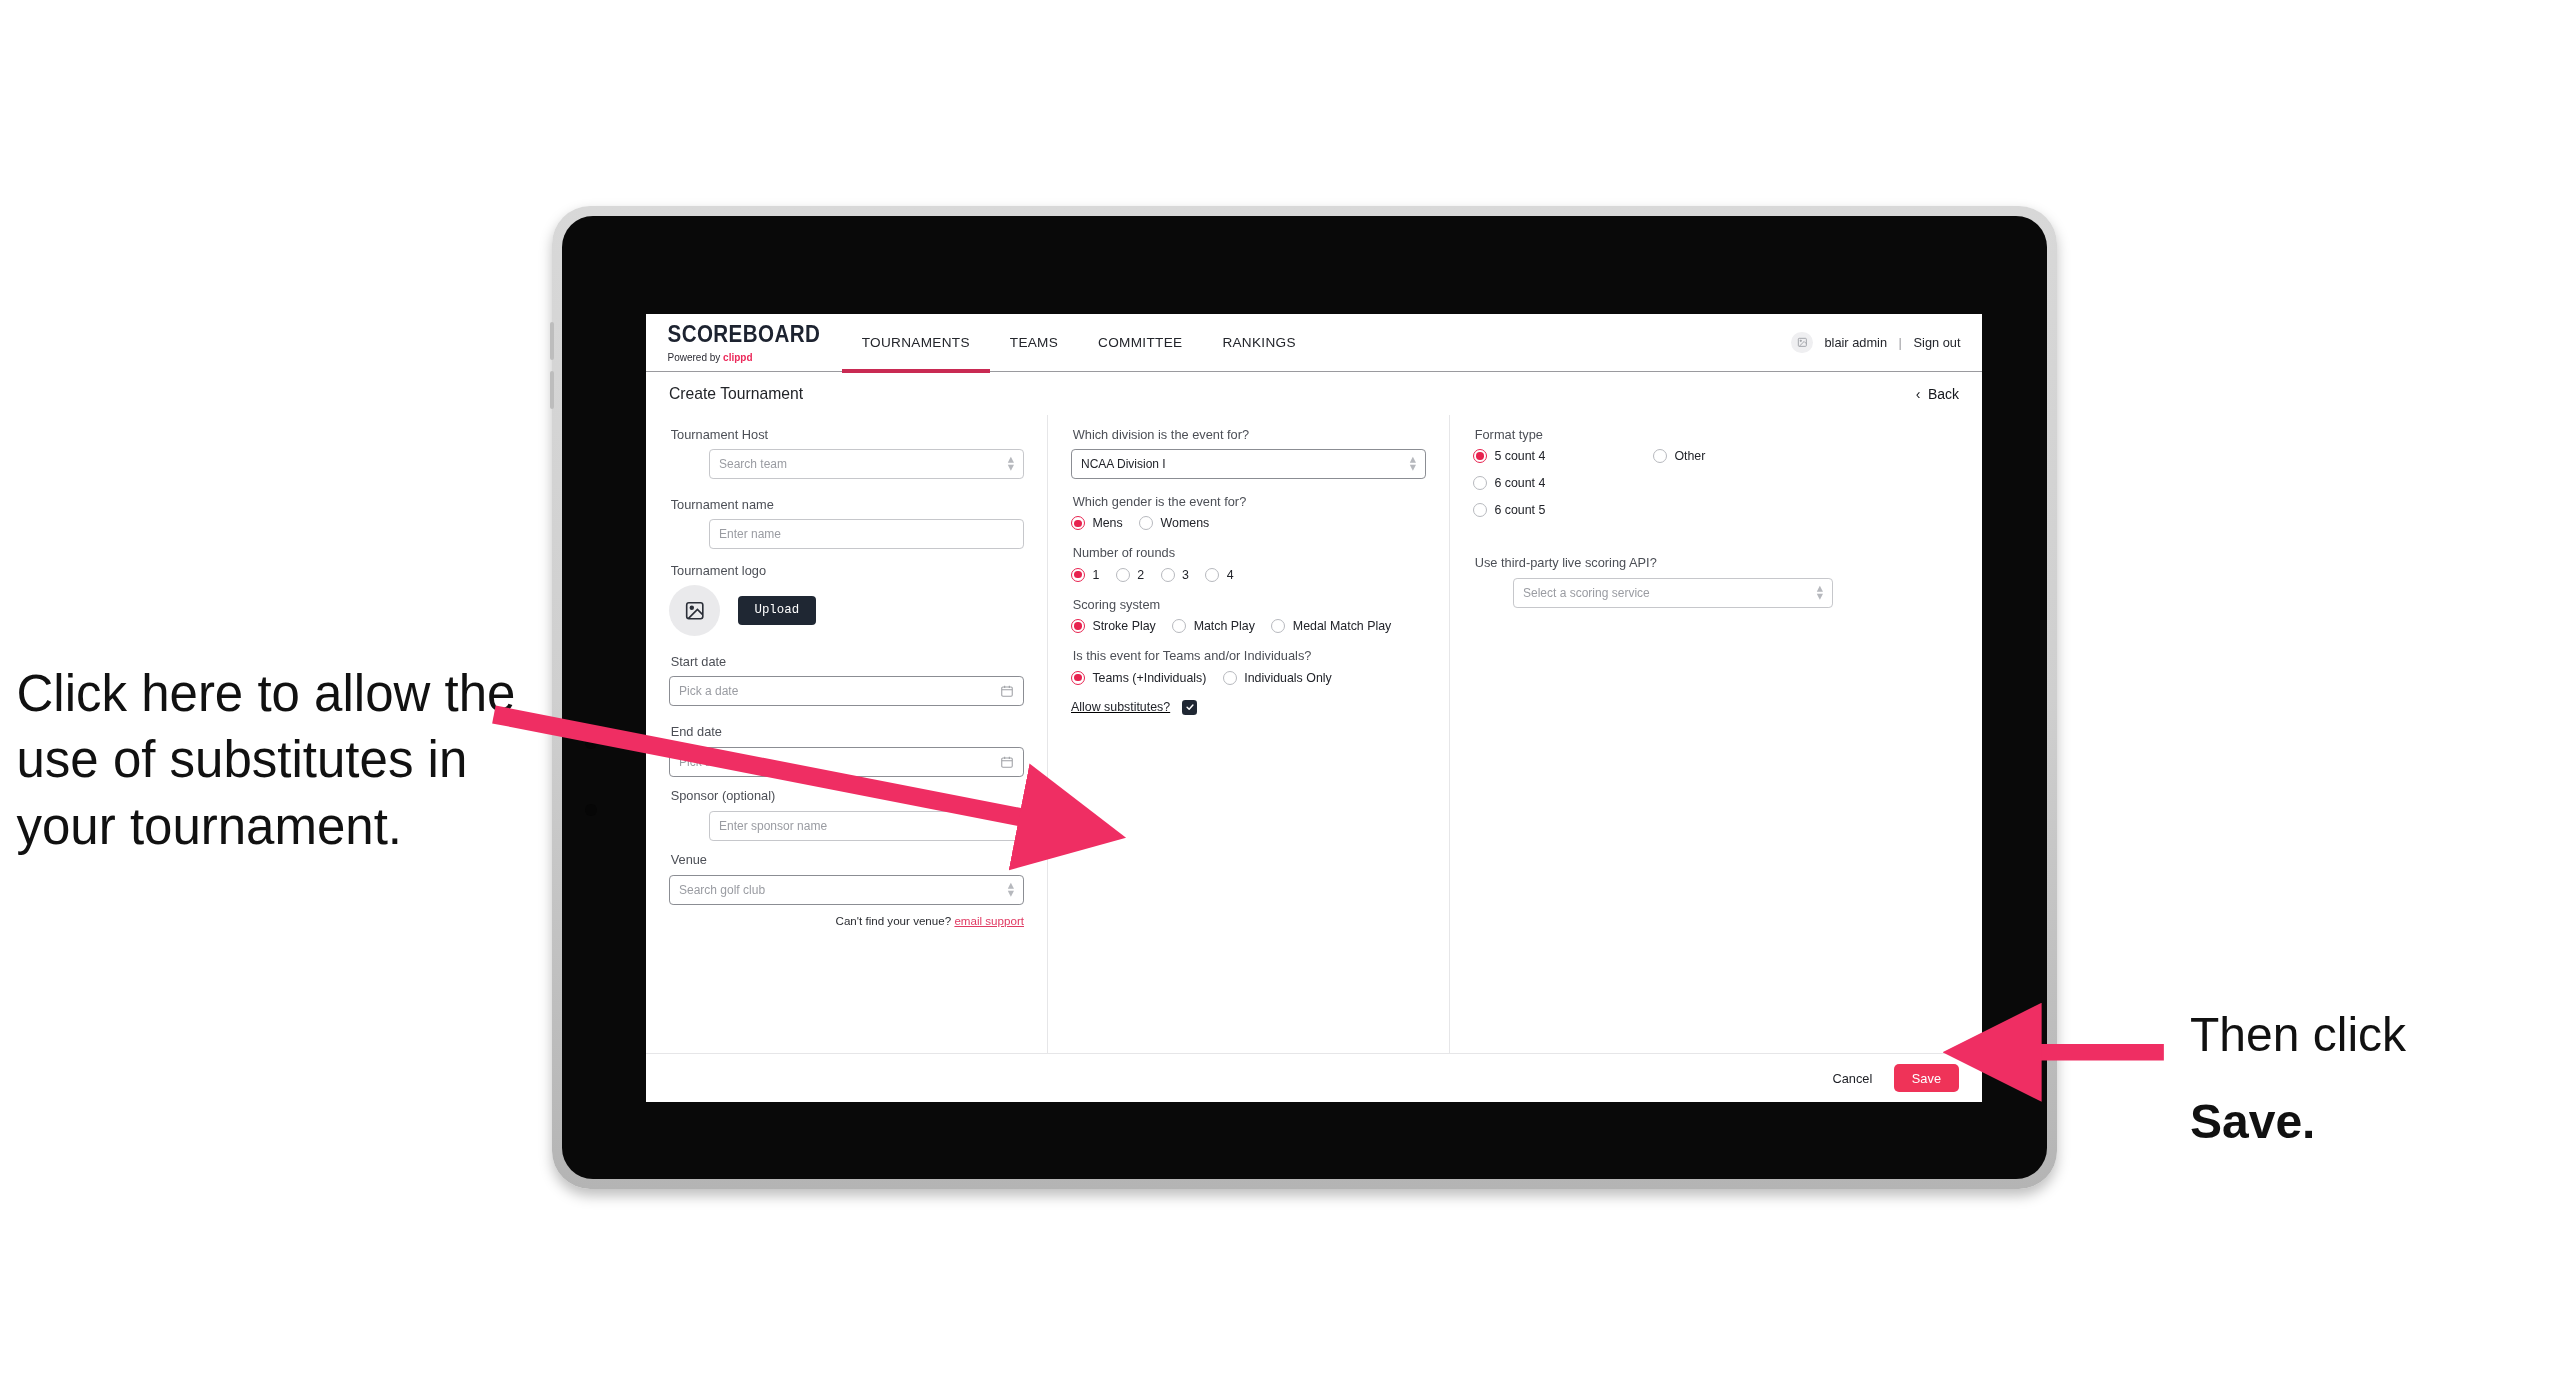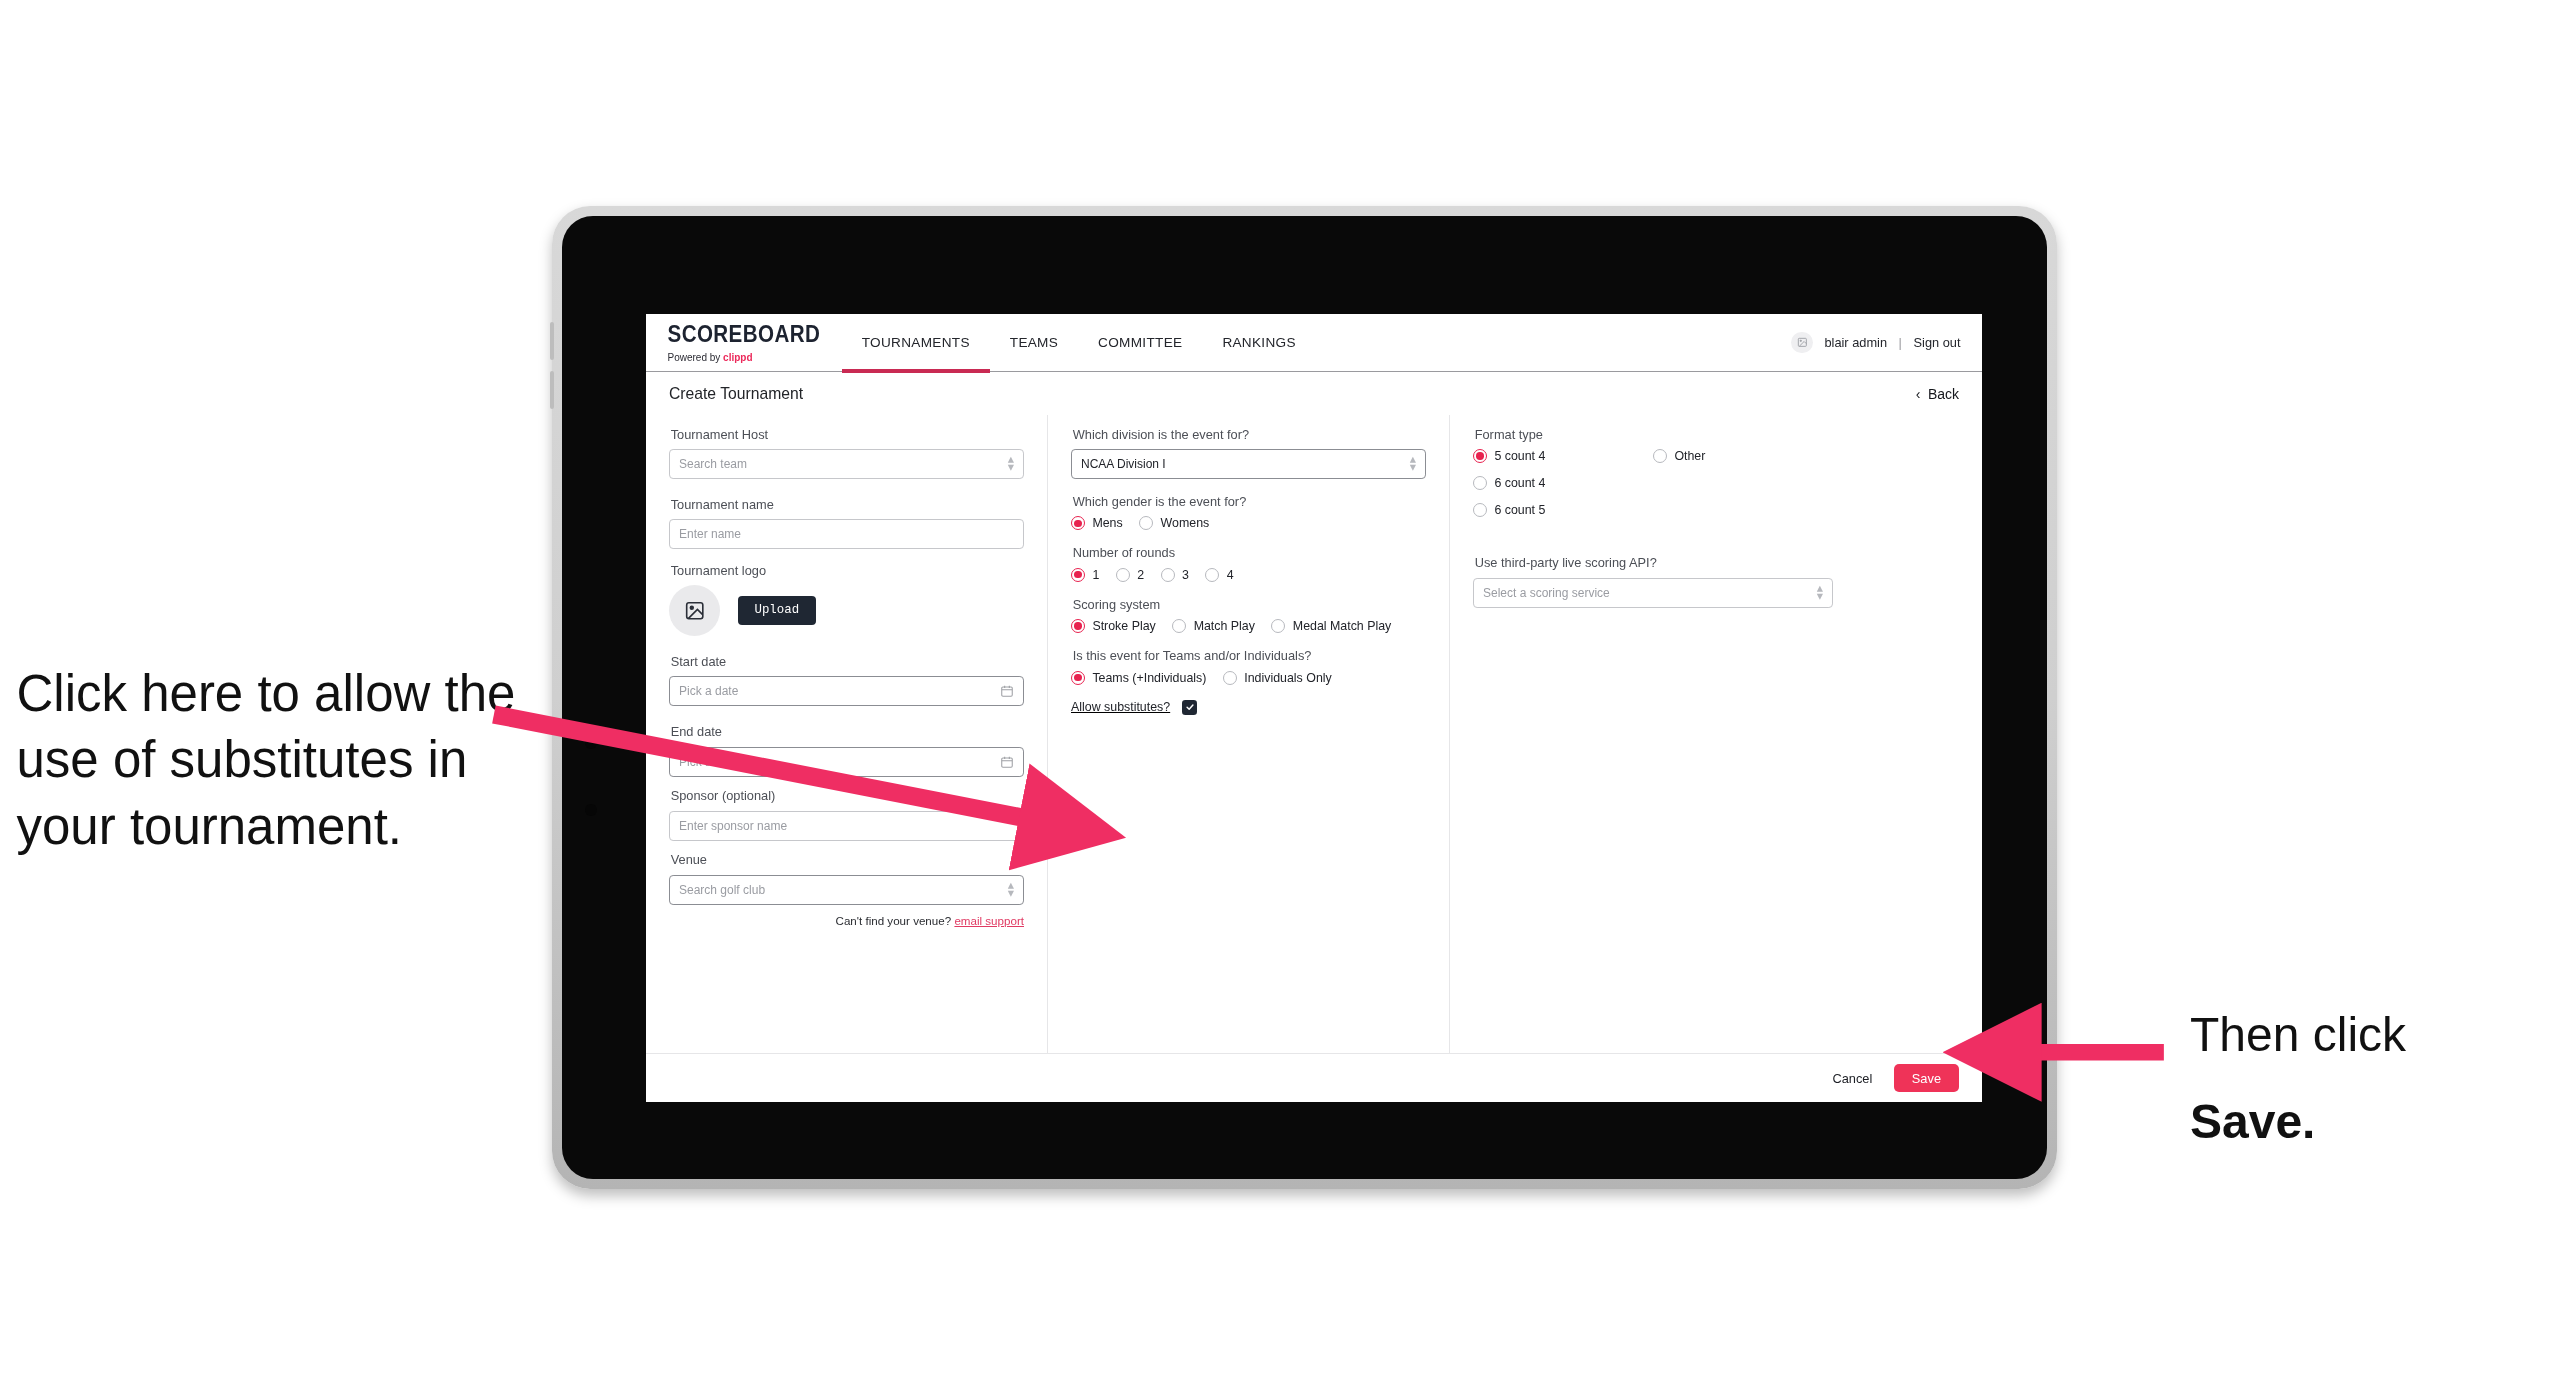--- a/index.html
+++ b/index.html
@@ -68,21 +68,21 @@
   .col2{width:355px;border-left:1.7px solid #e6e6e8;border-right:1.7px solid #e6e6e8;}
   .col3{width:360px;}
 
   .flabel{font-size:12.8px;color:#4c4f56;margin:0 0 7.4px 1.7px;}
   .gap{height:18px;}
 
   .inp{
     height:28px;border:1.3px solid #8b8d93;border-radius:4.1px;background:#fff;
     display:flex;align-items:center;padding:0 9px;font-size:12px;color:#9a9ca2;position:relative;
   }
-  .inp.light{border-color:#c6c7cb;}
+  .inp.light{border-color:#c6c7cb;margin-left:40px;}
   .inp .val{color:#22242a;}
   .inp .spin{margin-left:auto;color:#b6b8bd;font-size:12.4px;line-height:1;display:flex;flex-direction:column;}
   .inp .spin span{line-height:.62;}
   .cal{margin-left:auto;width:14px;height:14px;opacity:.65;}
 
   
   .logorow{display:flex;align-items:center;gap:18px;margin-top:3.3px;}
   .logocircle{width:51px;height:51px;border-radius:50%;background:#eaeaec;display:flex;align-items:center;justify-content:center;}
   .uploadbtn{background:#1f2733;color:#fff;font-size:12.4px;border-radius:4.1px;padding:7.4px 16.5px;cursor:pointer;font-family:Liberation Mono, monospace;}
 

